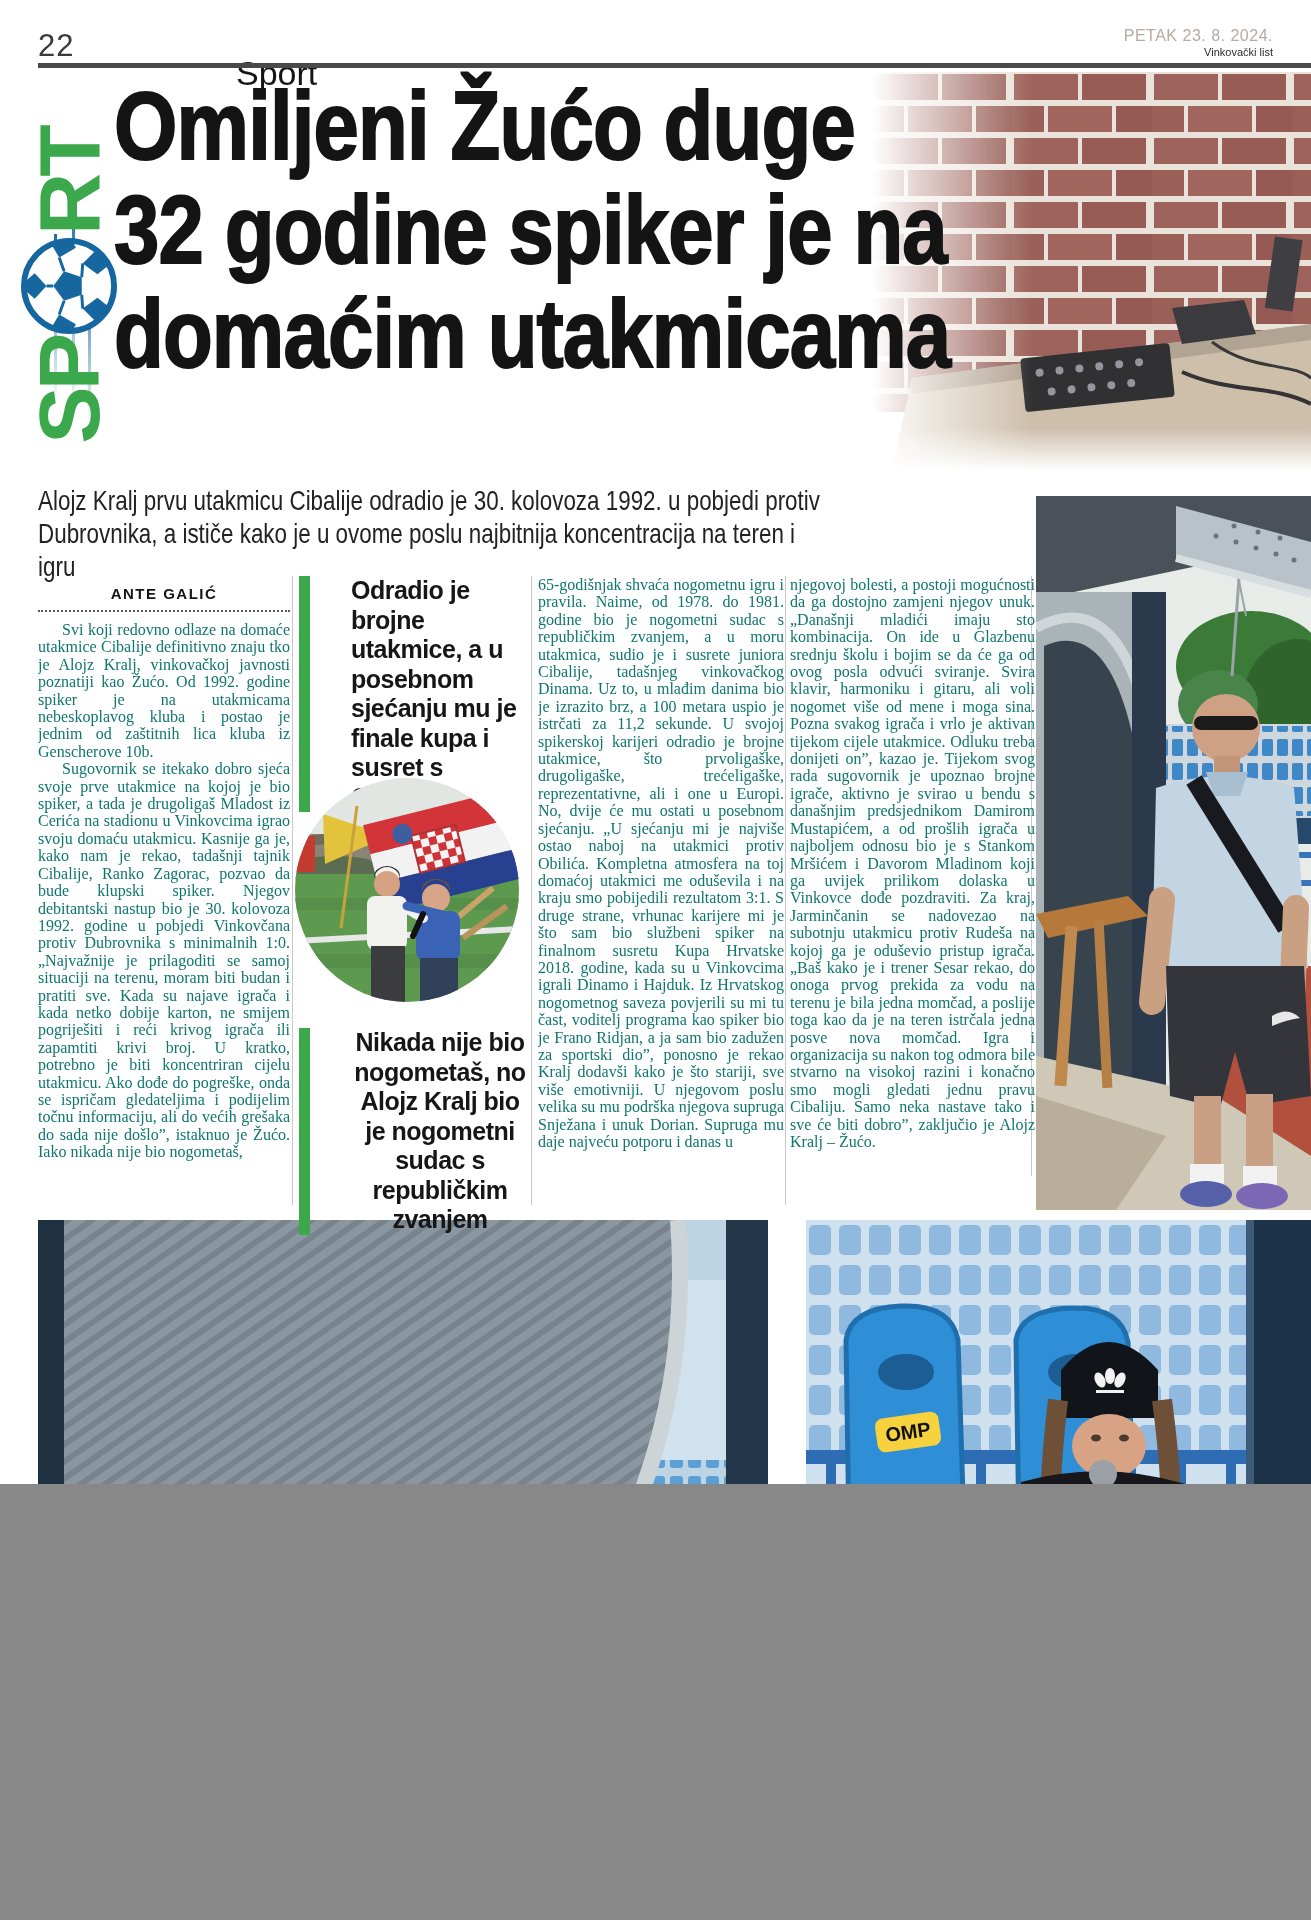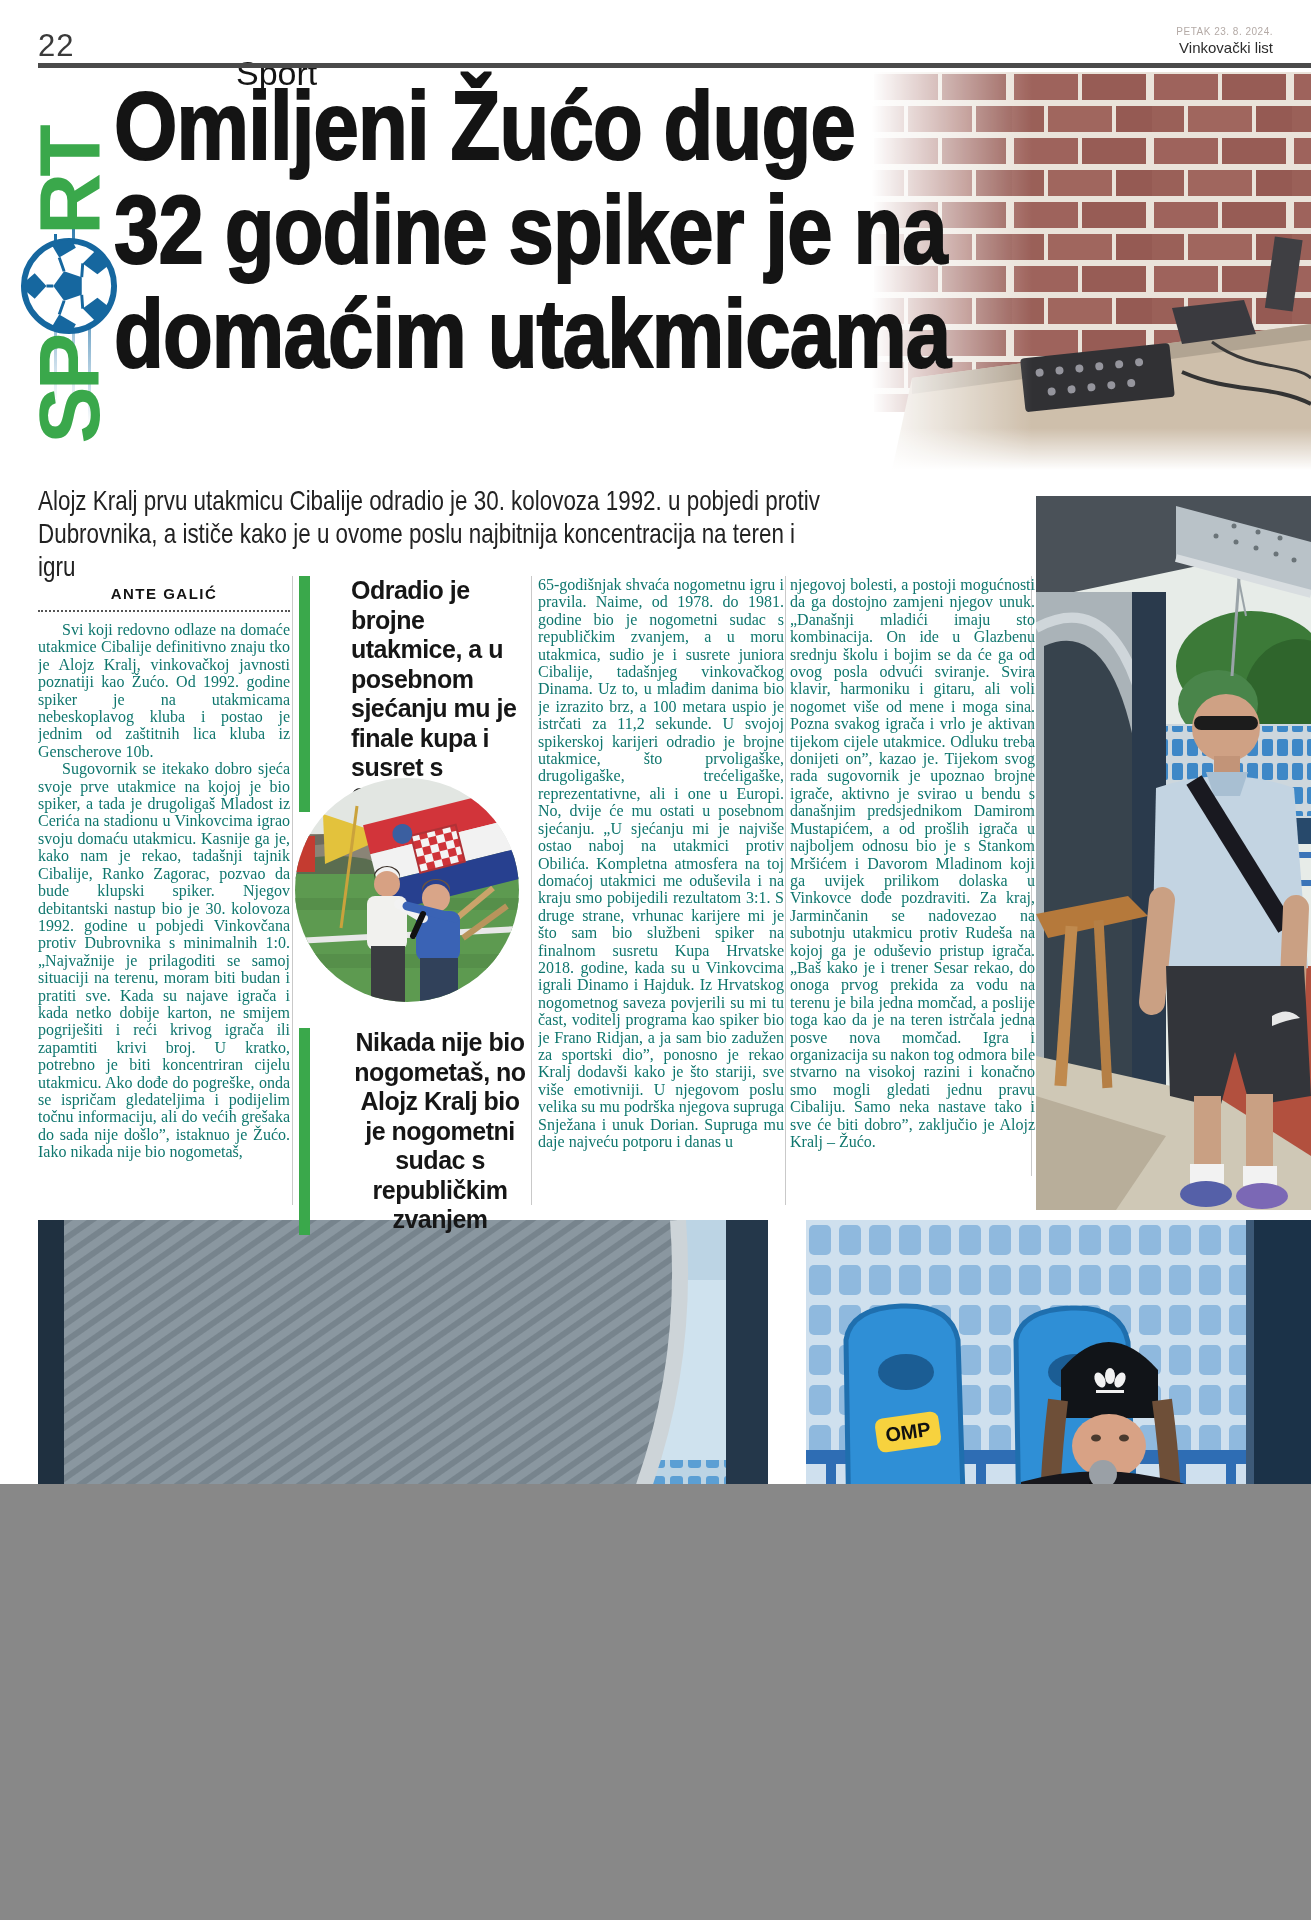--- a/index.html
+++ b/index.html
@@ -2,22 +2,22 @@
 <html lang="hr"><head>
 <meta charset="utf-8">
 <style>
   html,body{margin:0;padding:0;background:#888;}
   .page{position:relative;width:1311px;height:1484px;margin:0 auto;background:#fff;overflow:hidden;
         font-family:"Liberation Sans",sans-serif;color:#1d1d1d;}
   
   .pagenum{position:absolute;left:38px;top:28px;font-size:31px;font-weight:400;color:#3a3a3a;letter-spacing:1px;}
   .section{position:absolute;left:236px;top:34px;font-size:34px;font-weight:400;color:#141414;margin-top:20px;}
   .issue{position:absolute;right:38px;top:26px;text-align:right;line-height:1.25;}
-  .issue .date{font-size:10px;color:#b4aaa6;letter-spacing:.5px;}
-  .issue .pub{font-size:15px;color:#2c2c2c;}
+  .issue .date{font-size:16px;color:#b4aaa6;letter-spacing:.5px;}
+  .issue .pub{font-size:11px;color:#2c2c2c;}
   .hrule{position:absolute;left:38px;right:0;top:63px;height:5px;background:#4a4a4a;}
   
   .sport-logo{position:absolute;left:24px;top:84px;width:90px;height:404px;z-index:3;}
   .sport-rot{position:absolute;left:0;top:404px;width:404px;height:90px;transform:rotate(-90deg);transform-origin:0 0;
              display:flex;align-items:center;justify-content:center;gap:2px;
              font-weight:700;font-size:86px;letter-spacing:-4px;color:#3aa84b;}
   .sport-rot .ballwrap{width:98px;height:98px;flex:0 0 98px;}
   .speedline{position:absolute;width:3px;background:linear-gradient(#1b6ea5,rgba(27,110,165,0));z-index:-1;}
   
   .head-img{position:absolute;left:872px;top:72px;width:439px;height:398px;z-index:1;}

